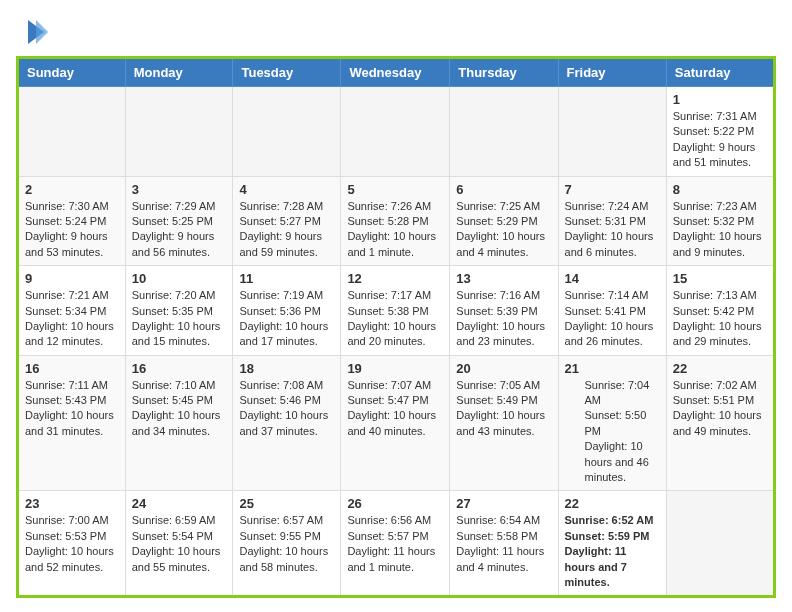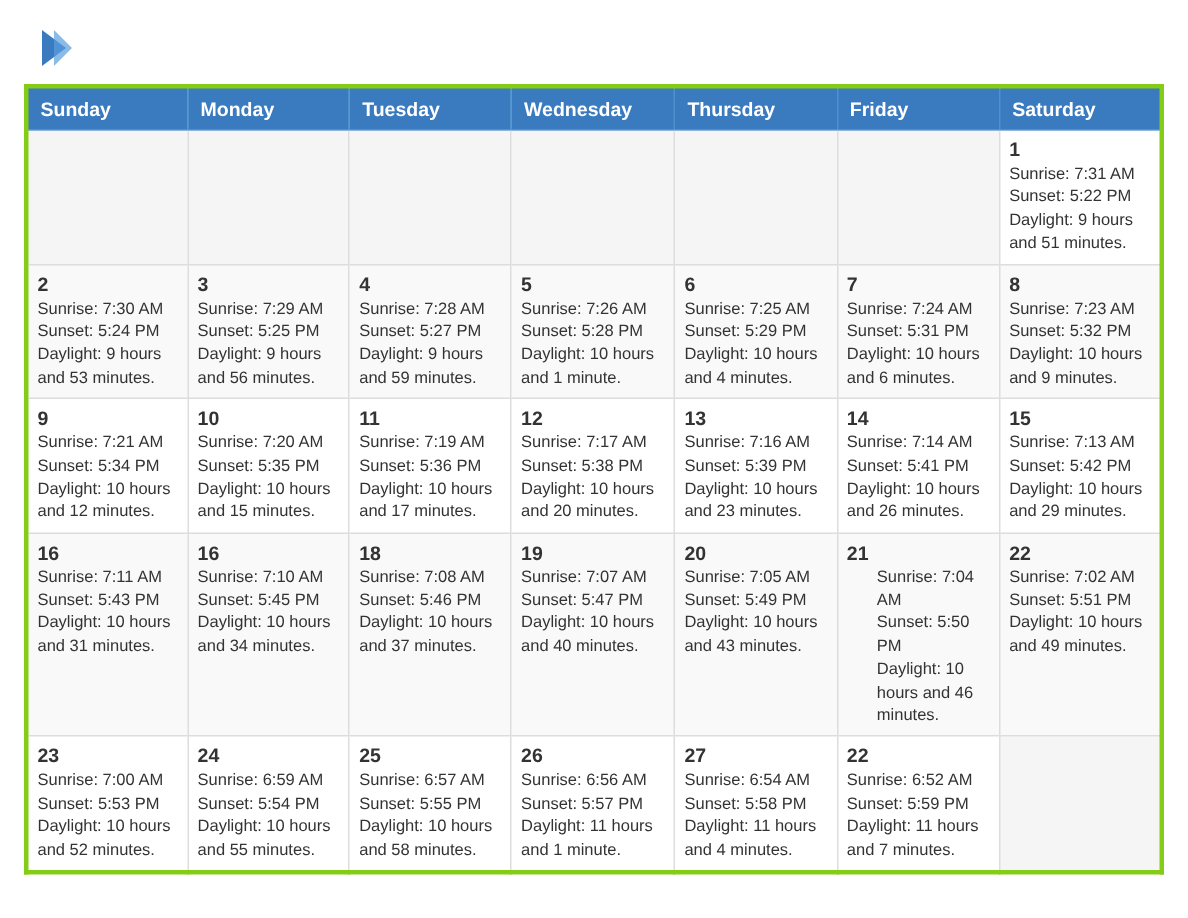--- a/index.html
+++ b/index.html
@@ -281,37 +281,37 @@
         </td>
         <td>
           <span class="day-num">24</span>
           <div class="day-info" style="white-space: pre-line;">Sunrise: 6:59 AM
 Sunset: 5:54 PM
 Daylight: 10 hours and 55 minutes.</div>
         </td>
         <td>
           <span class="day-num">25</span>
           <div class="day-info" style="white-space: pre-line;">Sunrise: 6:57 AM
-Sunset: 5:55 PM
+Sunset: 9:55 PM
 Daylight: 10 hours and 58 minutes.</div>
         </td>
         <td>
           <span class="day-num">26</span>
           <div class="day-info" style="white-space: pre-line;">Sunrise: 6:56 AM
 Sunset: 5:57 PM
 Daylight: 11 hours and 1 minute.</div>
         </td>
         <td>
           <span class="day-num">27</span>
           <div class="day-info" style="white-space: pre-line;">Sunrise: 6:54 AM
 Sunset: 5:58 PM
 Daylight: 11 hours and 4 minutes.</div>
         </td>
         <td>
           <span class="day-num">22</span>
-          <div class="day-info" style="white-space: pre-line;">Sunrise: 6:52 AM
+          <div class="day-info" style="white-space: pre-line; font-weight: bold;">Sunrise: 6:52 AM
 Sunset: 5:59 PM
 Daylight: 11 hours and 7 minutes.</div>
         </td>
         <td class="empty-cell"></td>
       </tr>
     </tbody>
 </table>
 
 </body></html>

